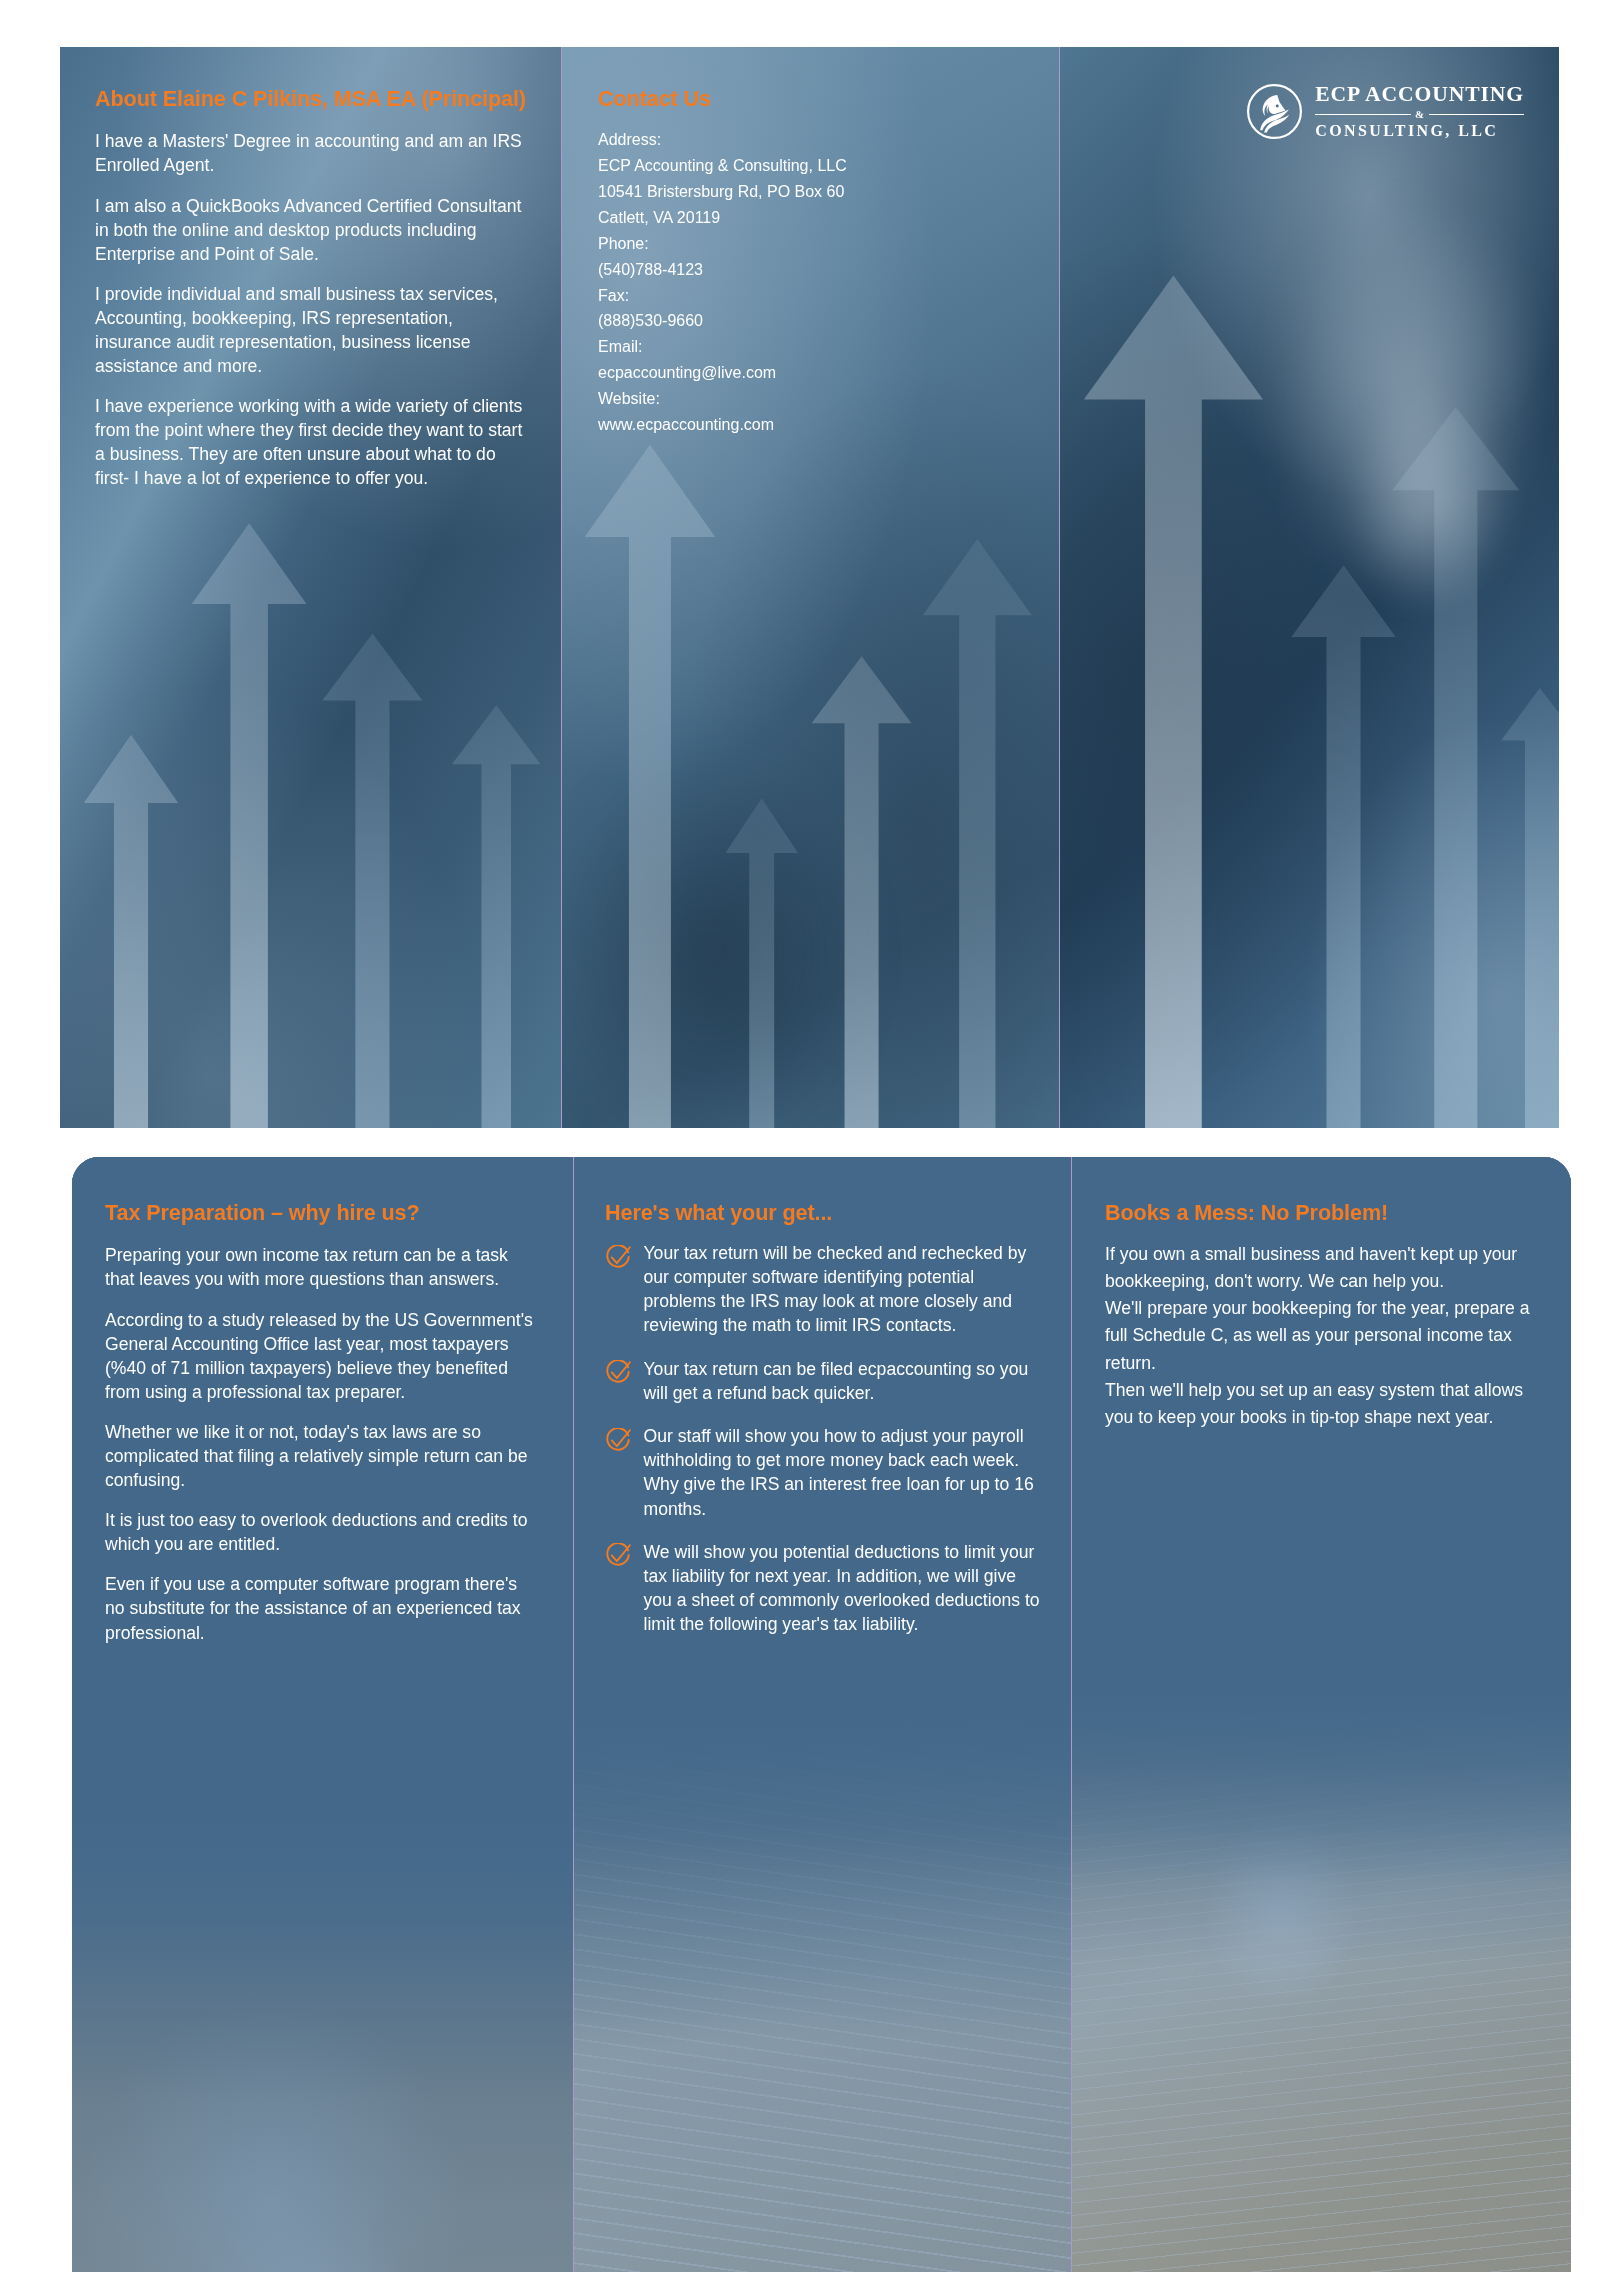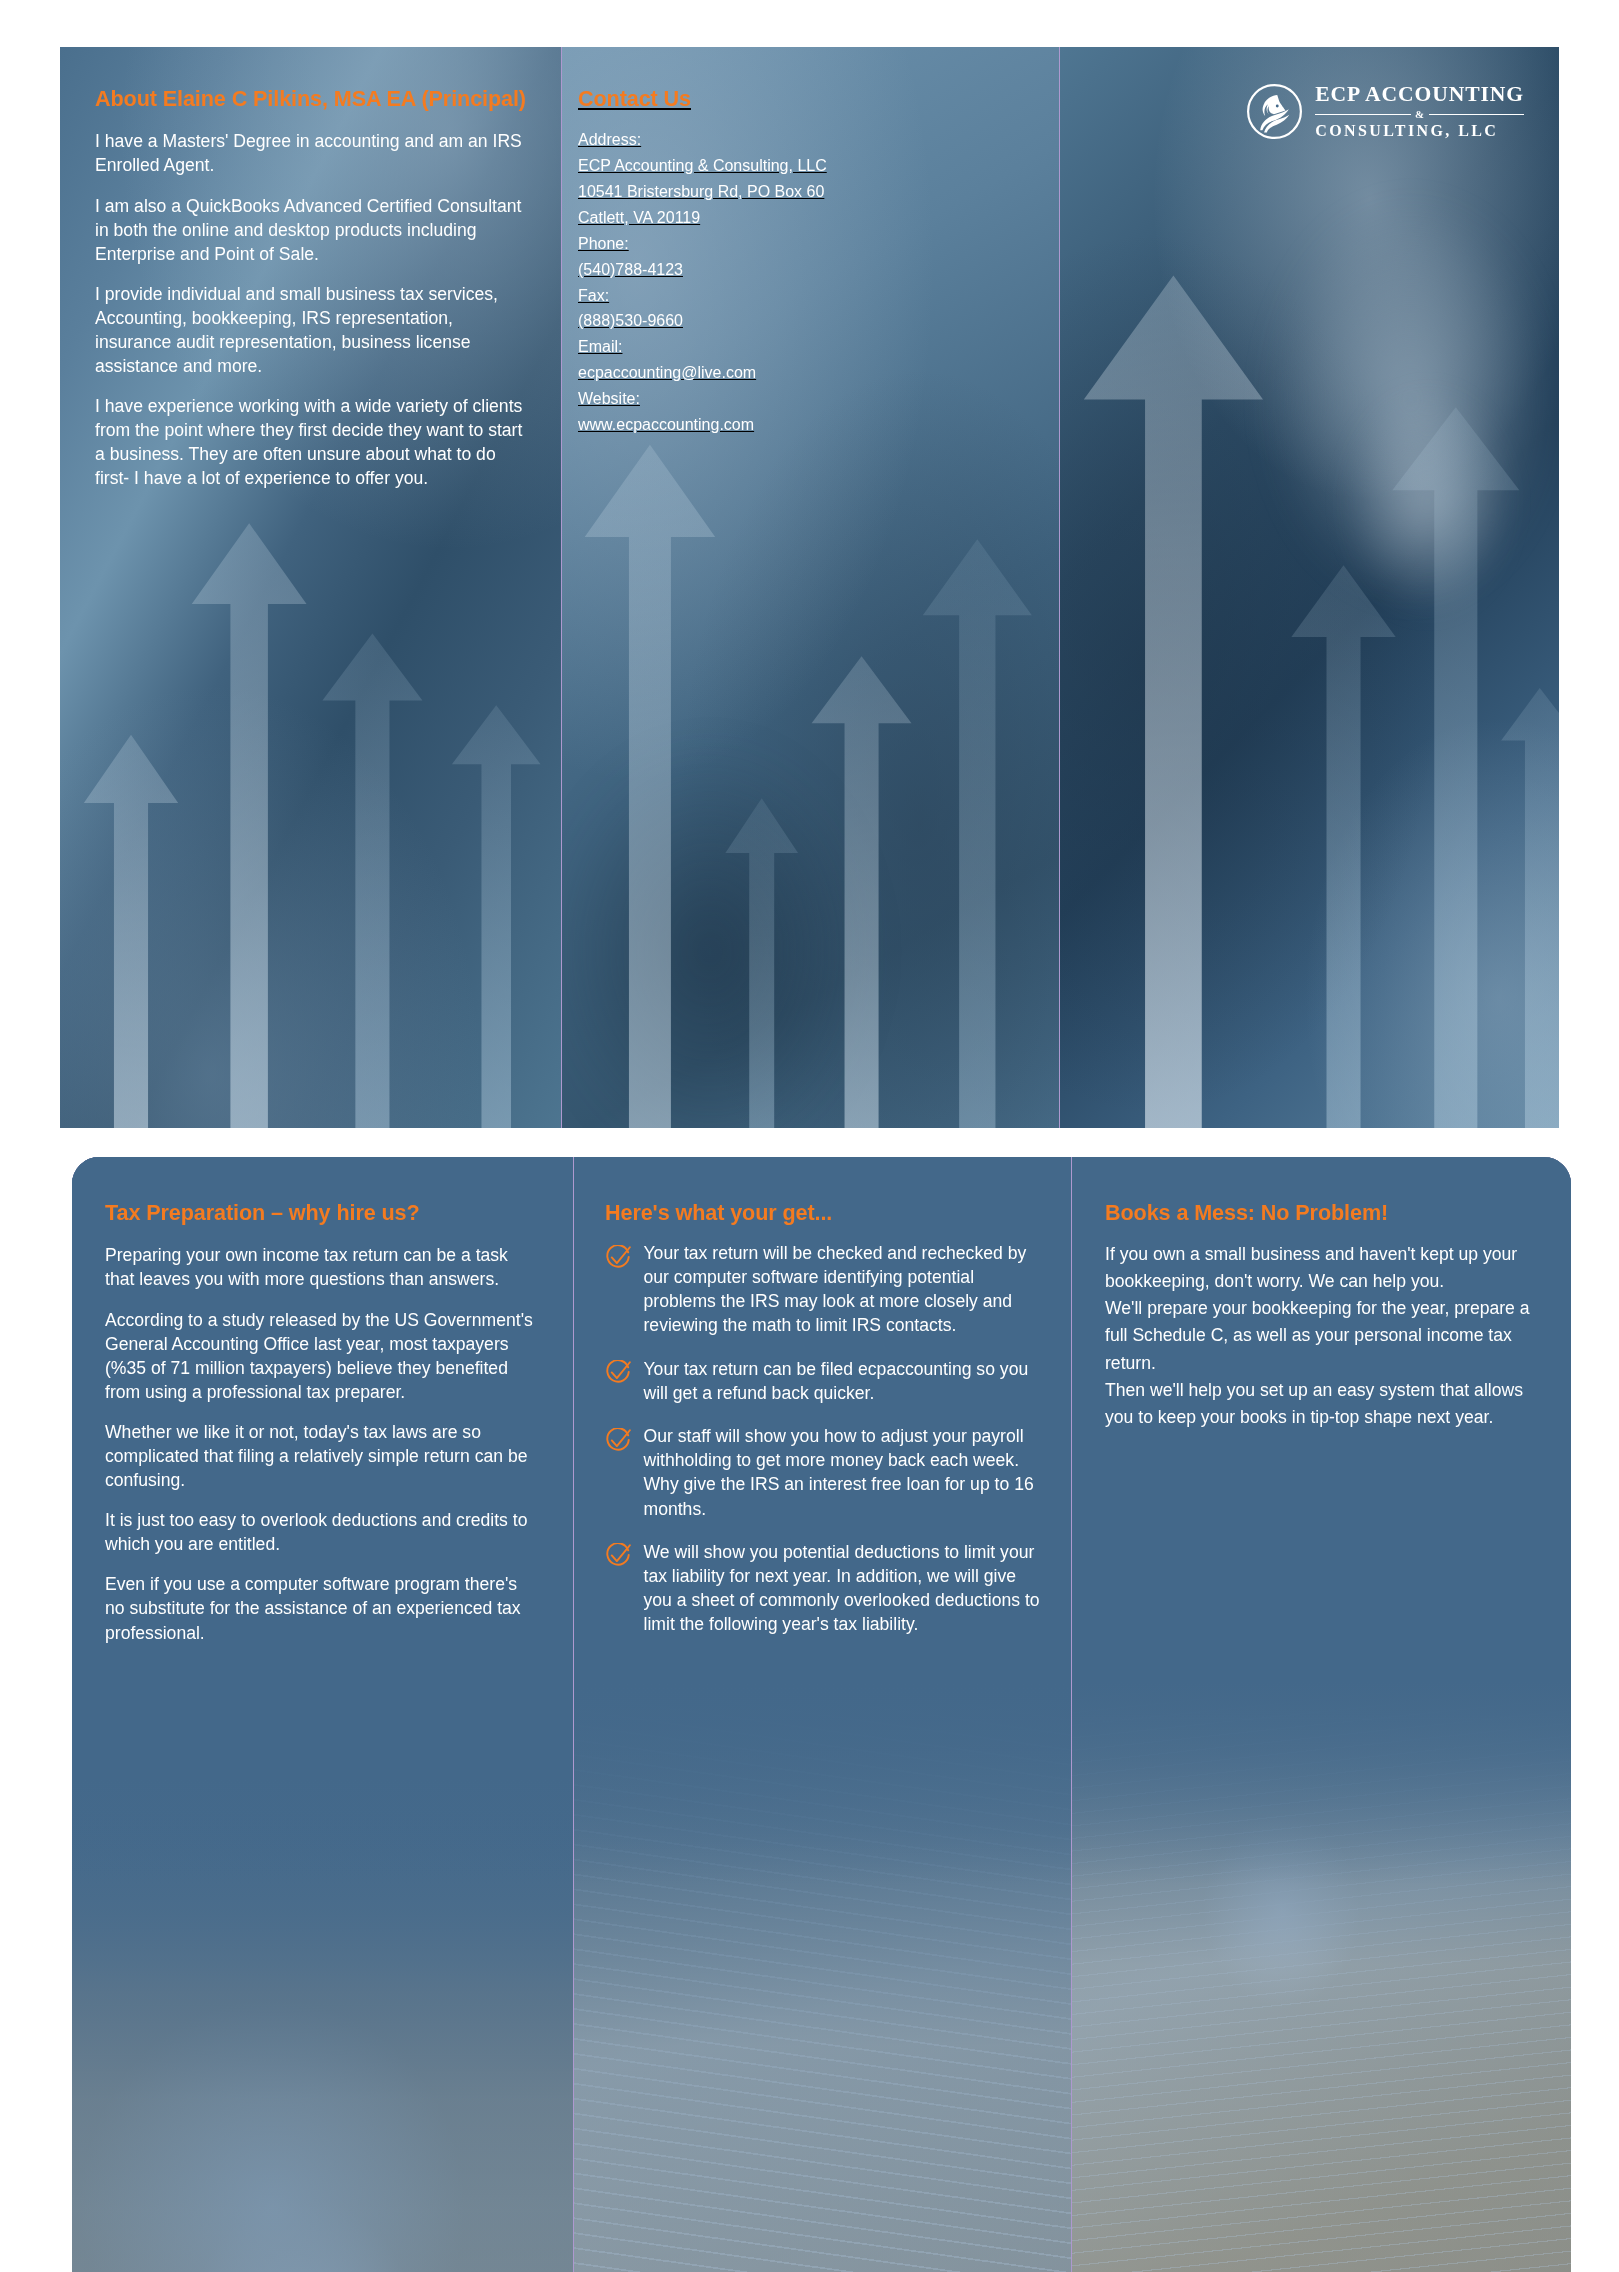--- a/index.html
+++ b/index.html
@@ -113,21 +113,21 @@
   }
   .photo-fade-top {
     position: absolute; left: 0; right: 0; top: 0; height: 54%;
     background: linear-gradient(180deg, #43688a 0%, #43688a 72%, rgba(67,104,138,0) 100%);
   }
 
   
   .content { position: relative; z-index: 5; }
 
   .pad-top     { padding: 39px 35px 0 35px; }
-  .pad-top-c2  { padding: 39px 28px 0 16px; text-decoration: underline; }
+  .pad-top-c2  { padding: 39px 28px 0 36px; }
   .pad-bottom  { padding: 43px 33px 0 33px; }
   .pad-bottom2 { padding: 43px 31px 0 31px; }
 
   h2.section-title {
     color: #f47b20;
     font-size: 21.6px;
     font-weight: 700;
     line-height: 1.22;
     letter-spacing: -0.1px;
     margin-bottom: 17px;
@@ -330,21 +330,21 @@
   </div>
 
   <div class="sheet sheet-bottom">
 
     <div class="panel p-w1">
       <div class="bg bg-handshake"></div>
       <div class="photo-fade-top"></div>
       <div class="content pad-bottom">
         <h2 class="section-title">Tax Preparation – why hire us?</h2>
         <p class="body">Preparing your own income tax return can be a task that leaves you with more questions than answers.</p>
-        <p class="body">According to a study released by the US Government's General Accounting Office last year, most taxpayers (%35 of 71 million taxpayers) believe they benefited from using a professional tax preparer.</p>
+        <p class="body">According to a study released by the US Government's General Accounting Office last year, most taxpayers (%40 of 71 million taxpayers) believe they benefited from using a professional tax preparer.</p>
         <p class="body">Whether we like it or not, today's tax laws are so complicated that filing a relatively simple return can be confusing.</p>
         <p class="body">It is just too easy to overlook deductions and credits to which you are entitled.</p>
         <p class="body">Even if you use a computer software program there's no substitute for the assistance of an experienced tax professional.</p>
       </div>
     </div>
 
     <div class="panel p-w2">
       <div class="bg bg-papers"></div>
       <div class="photo-fade-top"></div>
       <div class="content pad-bottom2">

